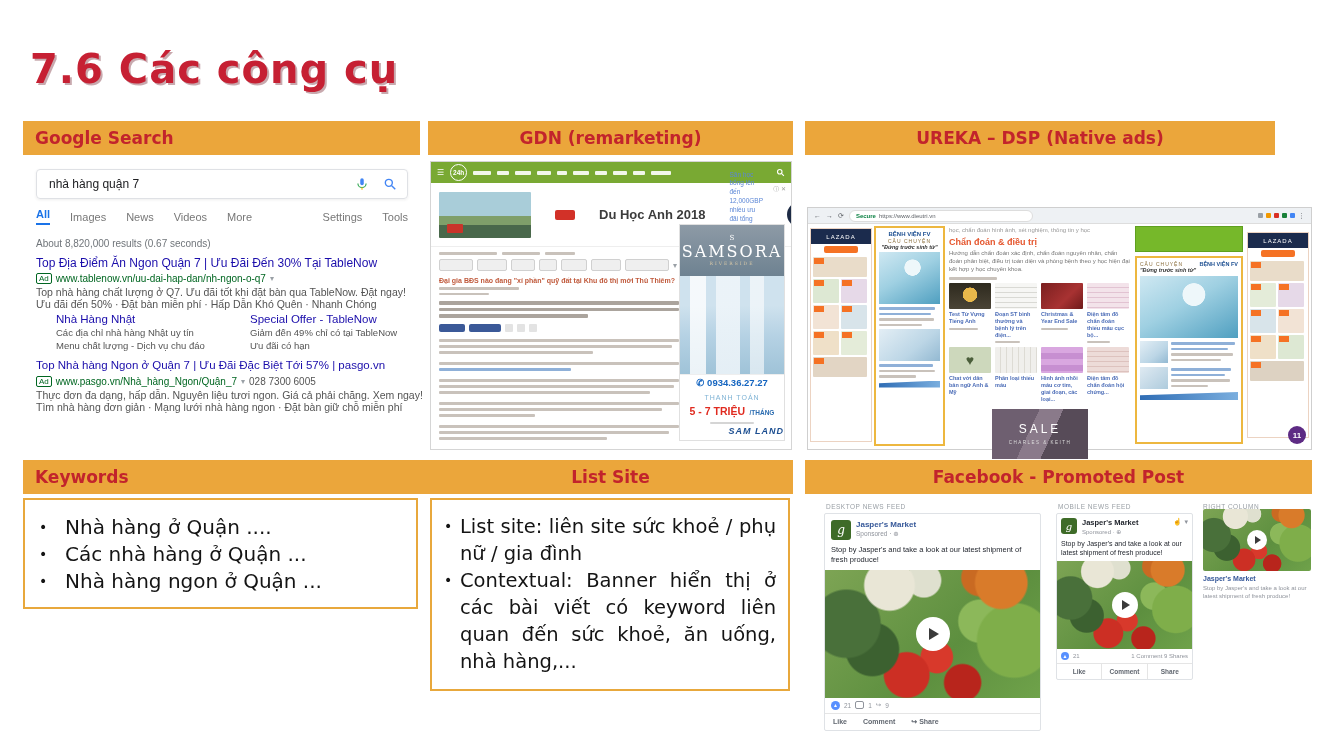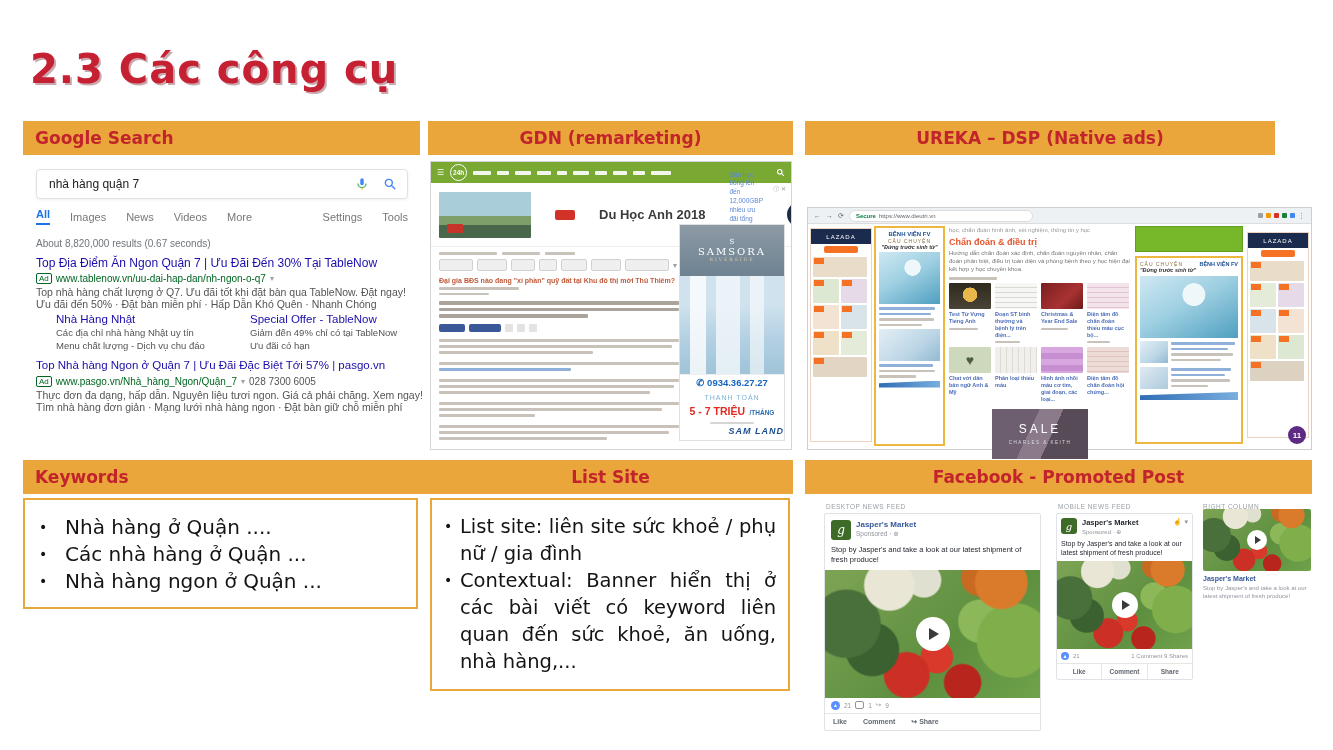--- a/index.html
+++ b/index.html
@@ -181,21 +181,21 @@
               font-size:7px;color:#616770;font-weight:bold;}
   .fb-btnrow{border-top:1px solid #e5e5e5;display:flex;}
   .fb-btn{flex:1;text-align:center;font-size:6.5px;color:#616770;font-weight:bold;padding:4px 0;}
   .fb-btn + .fb-btn{border-left:1px solid #e5e5e5;}
 </style>
 </head>
 <body>
 
 <div class="slide">
 
-  <div class="abs slide-title">2.3 Các công cụ</div>
+  <div class="abs slide-title">7.6 Các công cụ</div>
 
   <div class="abs bar left" style="left:23px;top:121px;width:385px;">
       <span>Google Search</span>
     </div>
   <div class="abs bar center" style="left:428px;top:121px;width:365px;">
       <span>GDN (remarketing)</span>
     </div>
   <div class="abs bar center" style="left:805px;top:121px;width:470px;text-align:center;">
       <span>UREKA – DSP (Native ads)</span>
     </div>
@@ -339,21 +339,21 @@
           <div class="tl" style="width:40%;"></div>
         <div class="tl" style="width:100%;margin-top:8px;"></div>
           <div class="tl" style="width:96%;"></div>
           <div class="tl" style="width:70%;"></div>
       </div>
     </div>
 
     <div class="samsora">
       <div class="sam-brand">
         <span style="font-size:7px;">S</span>
-        <span style="font-size:10px;letter-spacing:2px;">SAMSORA</span>
+        <span style="font-size:16px;letter-spacing:2px;">SAMSORA</span>
         <span style="font-size:4.5px;letter-spacing:2px;color:#d9c9a8;">RIVERSIDE</span>
       </div>
       <div class="sam-towers"></div>
       <div class="sam-phone">
         <span>✆</span>
         <span>0934.36.27.27</span>
       </div>
       <div class="sam-pay">
         <div class="sam-pay1">THANH TOÁN</div>
         <div><span class="sam-pay2">5 - 7 TRIỆU</span>

